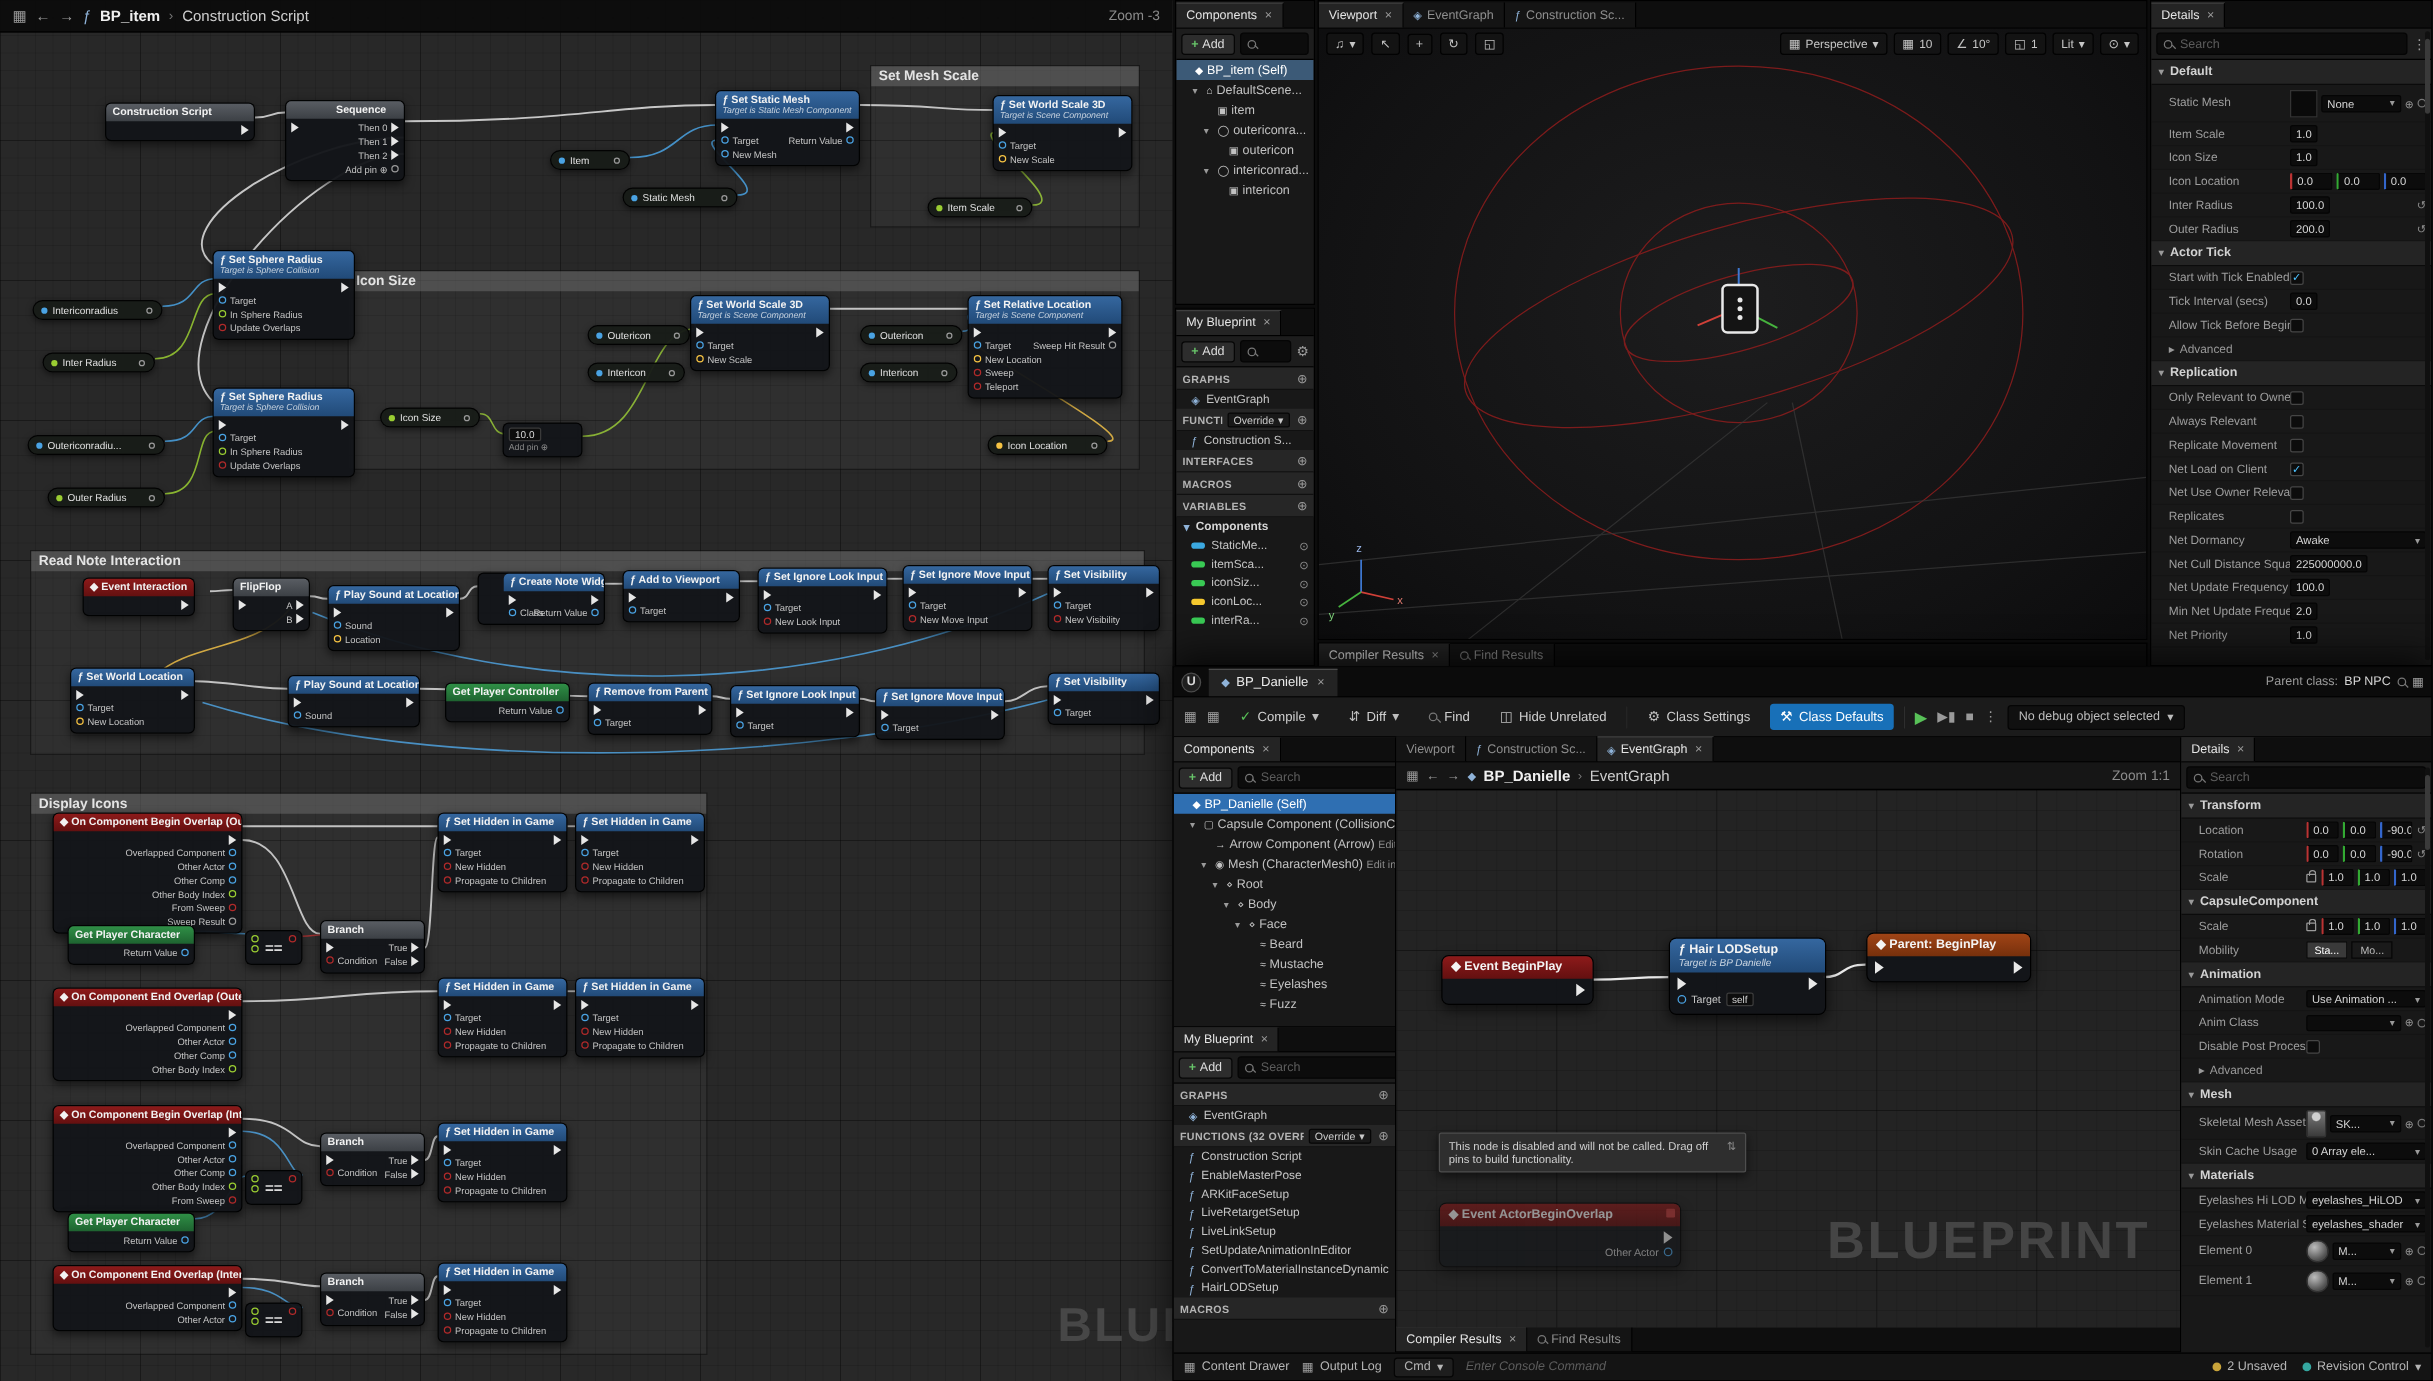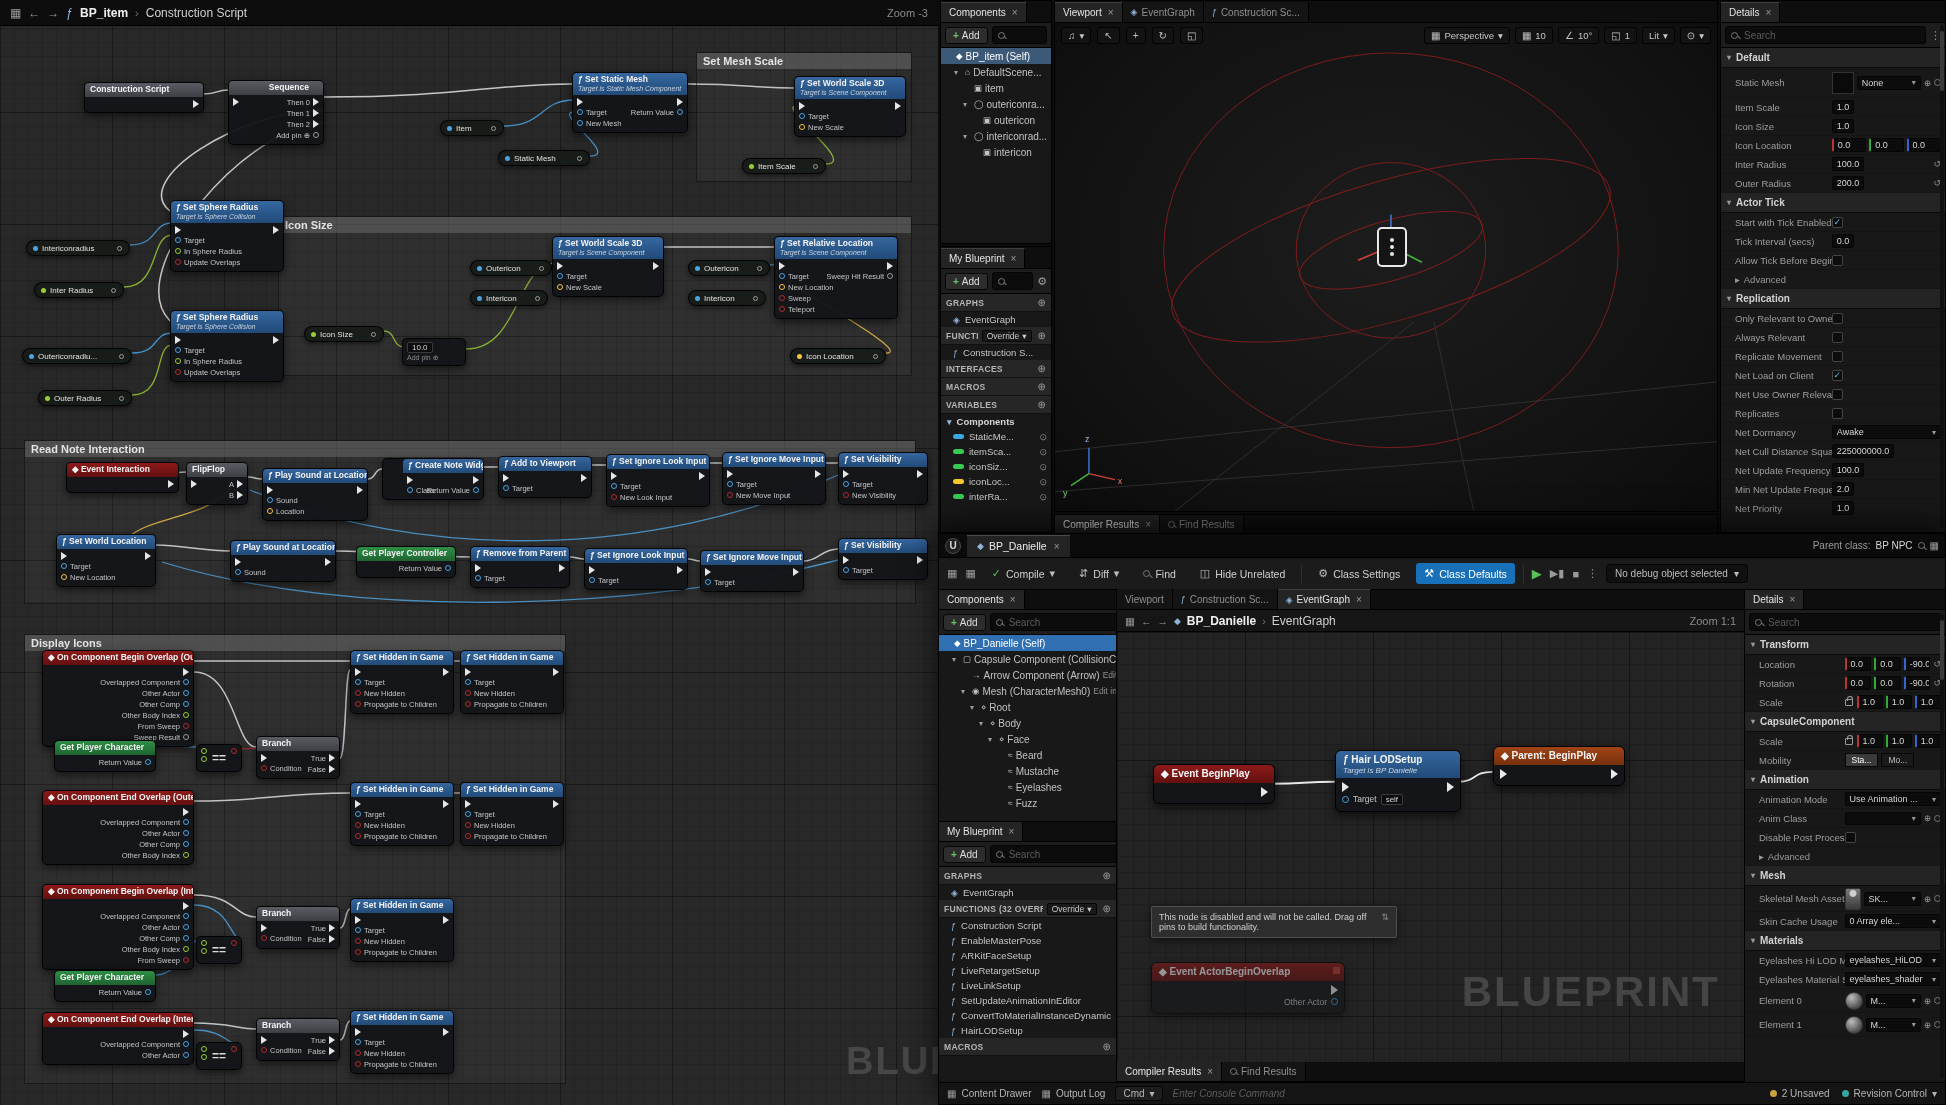--- a/index.html
+++ b/index.html
@@ -564,21 +564,21 @@
                 <span>Sweep Hit Result</span>
               </div>
             </div>
           </div>
         </div>
         <div class="gget" style="left: 790px; top: 348px; width: 96px;">
           <span class="ggdot" style="background: rgb(246, 195, 67);"></span>
           <span>Icon Location</span>
           <span class="ggout"></span>
         </div>
-        <div class="gnode" style="left: 66px; top: 462px; width: 113px;">
+        <div class="gnode" style="left: 66px; top: 462px; width: 90px;">
           <div class="ghead h-ev"><span>◆ </span><span>Event Interaction</span></div>
           <div class="gbody">
             <div class="pcol"></div>
             <div class="pcol">
               <div class="pin r">
                 <span class="pexec"></span>
               </div>
             </div>
           </div>
         </div>

